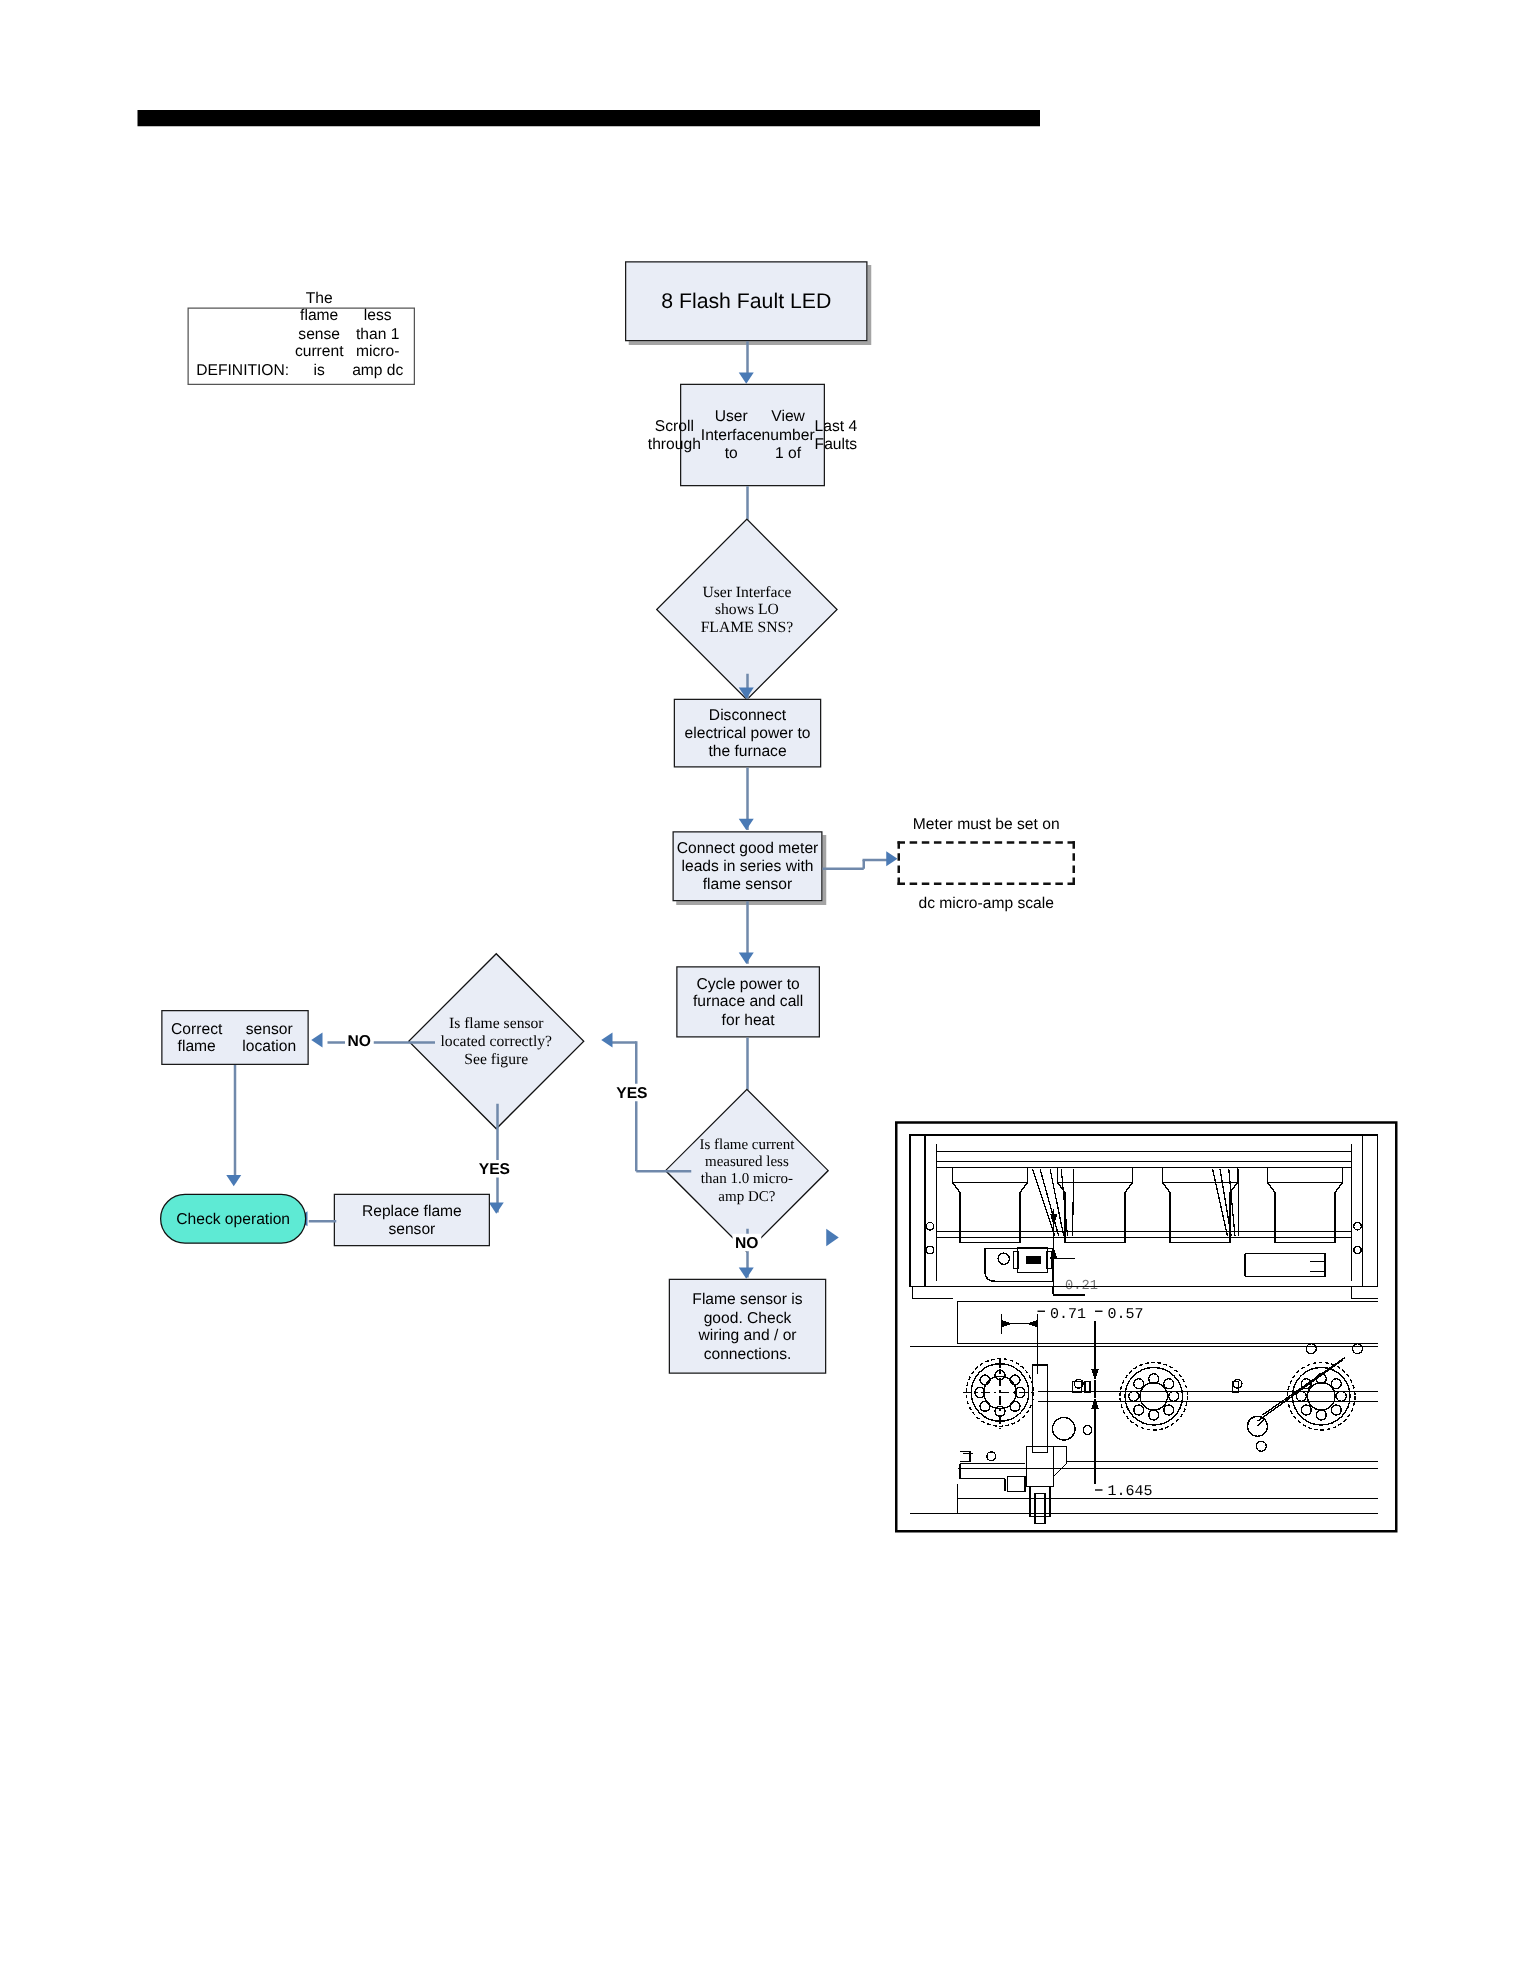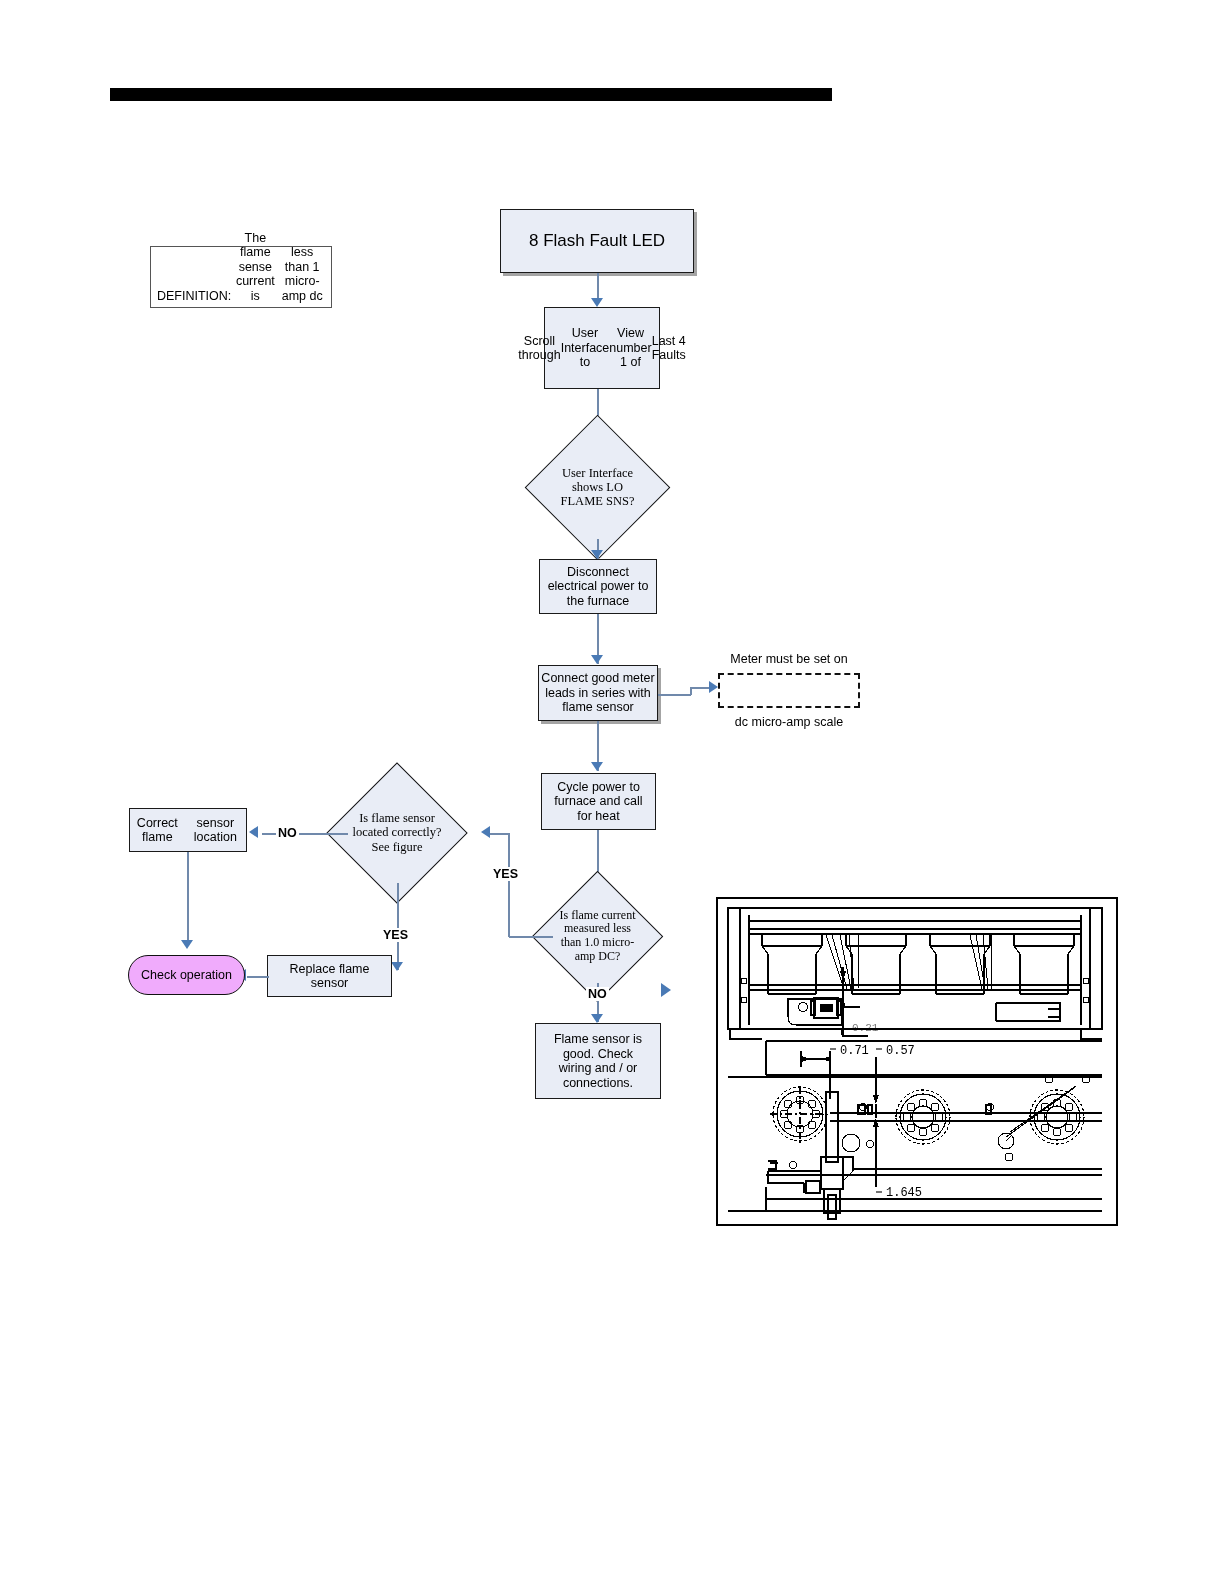--- a/index.html
+++ b/index.html
@@ -11,21 +11,21 @@
   
   .header-bar{position:absolute;background:#000000;}
 
   
   .node{position:absolute;box-sizing:border-box;display:flex;
         align-items:center;justify-content:center;text-align:center;
         color:#000;line-height:1.16;}
   .proc{background:#e9edf6;border:1.5px solid #1a1a1a;}
   .proc.shadow{box-shadow:3px 3px 0 0 rgba(90,90,90,.55);}
   .note-dashed{background:#ffffff;border:2px dashed #111111;gap:48px;}
-  .stadium{background:#f0abfc;border:1.6px solid #111111;border-radius:999px;}
+  .stadium{background:#5eead4;border:1.6px solid #111111;border-radius:999px;}
 
   
   .diamond-wrap{position:absolute;font-family:Liberation Serif, serif;}
   .diamond-shape{position:absolute;inset:0;background:#e9edf6;
                  border:1.5px solid #111111;
                  transform:rotate(45deg);}
   .diamond-text{position:absolute;left:50%;top:50%;
                 transform:translate(-50%,-50%);
                 text-align:center;color:#000;line-height:1.15;
                 white-space:nowrap;}

